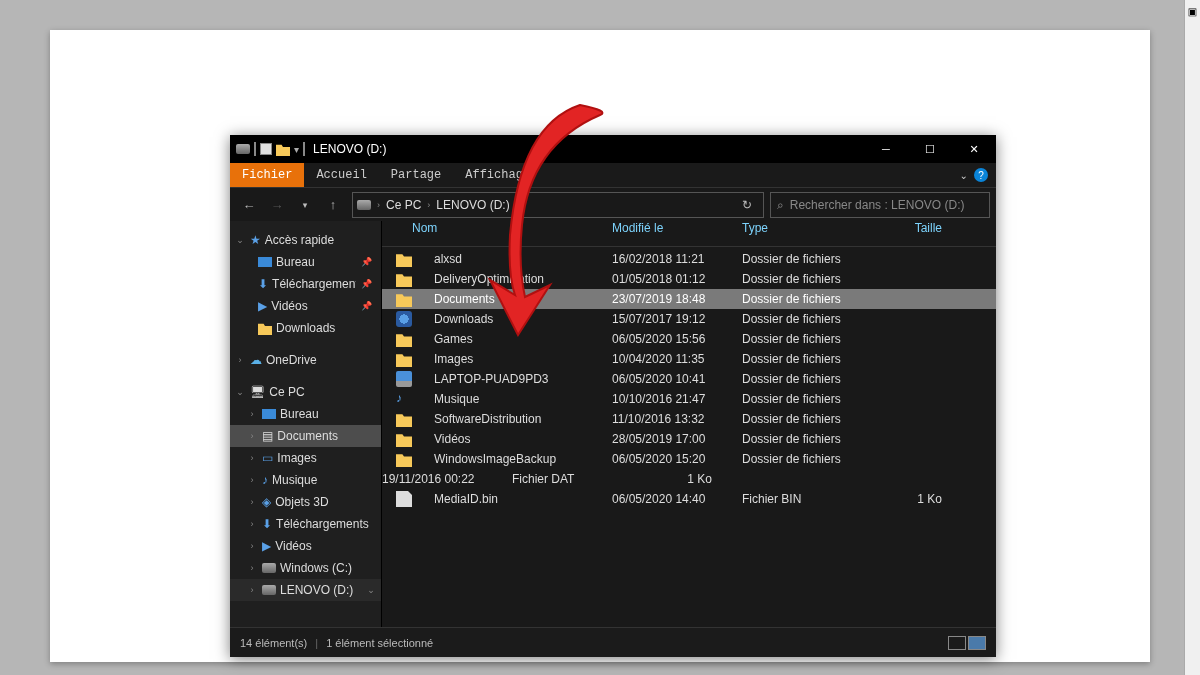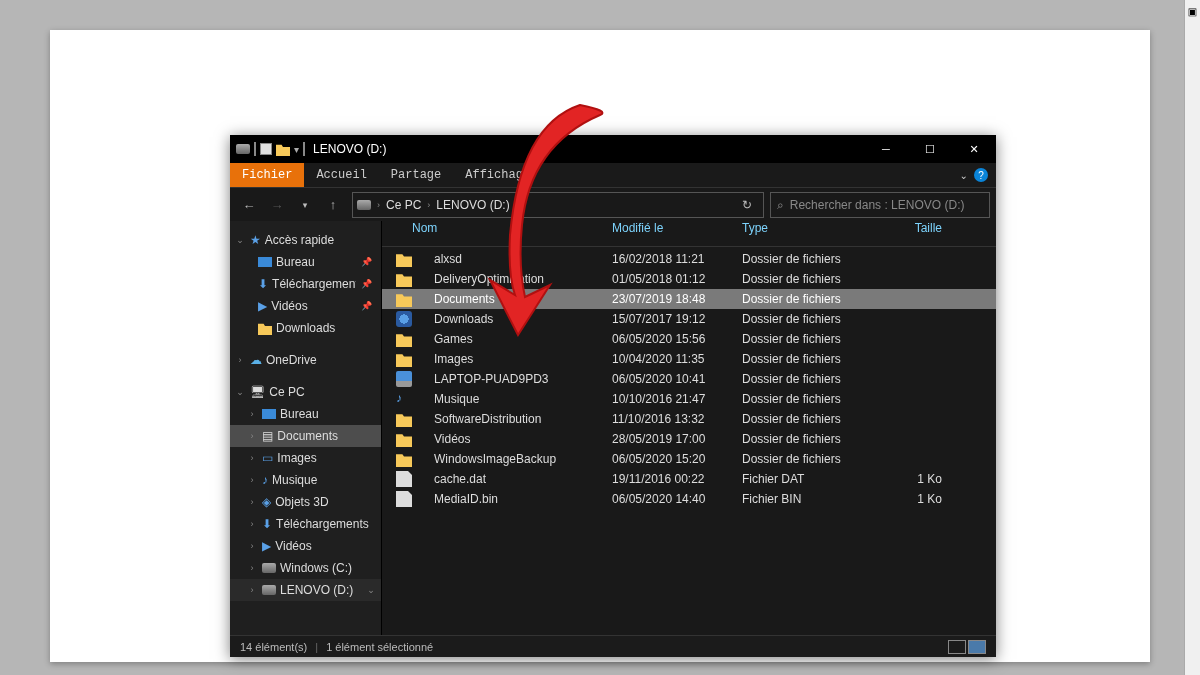--- a/index.html
+++ b/index.html
@@ -80,21 +80,21 @@
   .row .c-name{width:230px;display:flex;align-items:center;gap:22px;padding-left:14px;white-space:nowrap;overflow:hidden;}
   .row .c-mod{width:130px;}
   .row .c-type{width:140px;white-space:nowrap;overflow:hidden;text-overflow:ellipsis;}
   .row .c-size{width:70px;text-align:right;padding-right:10px;}
   .fico{width:16px;height:16px;display:inline-block;}
   .fico.folder{background:#f7c95a;clip-path:polygon(0 20%,40% 20%,50% 35%,100% 35%,100% 100%,0 100%);}
   .fico.gear{background:radial-gradient(circle,#5aa0e6 40%,transparent 41%),#2a5aa0;border-radius:3px;}
   .fico.pc{background:linear-gradient(#4a90d9 60%,#999 60%);border-radius:2px;}
   .fico.music{color:#5aa0e6;}
   .fico.file{background:#ddd;clip-path:polygon(0 0,75% 0,100% 25%,100% 100%,0 100%);}
-  .statusbar{height:22px;background:#1b1b1b;border-top:1px solid #333;display:flex;align-items:center;padding:0 10px;color:#bbb;font-size:11px;}
+  .statusbar{height:30px;background:#1b1b1b;border-top:1px solid #333;display:flex;align-items:center;padding:0 10px;color:#bbb;font-size:11px;}
   .statusbar .sright{margin-left:auto;display:flex;gap:2px;}
   .view-sq{width:18px;height:14px;border:1px solid #888;}
   .view-sq.a{background:#4a7aaa;}
   .arrow-annot {
     position: absolute;
     left: 410px; top: 55px;
     pointer-events: none;
     z-index: 50;
   }
   .mini-icon{width:14px;height:14px;display:inline-block;}
@@ -355,24 +355,20 @@
             <div class="row">
               <div class="c-name">
                 <span class="fico folder"></span>
                 <span>WindowsImageBackup</span>
               </div>
               <div class="c-mod">06/05/2020 15:20</div>
               <div class="c-type">Dossier de fichiers</div>
               <div class="c-size"></div>
             </div>
             <div class="row">
-              <div class="c-name">
-                <span class="fico file"></span>
-                <span>cache.dat</span>
-              </div>
               <div class="c-mod">19/11/2016 00:22</div>
               <div class="c-type">Fichier DAT</div>
               <div class="c-size">1 Ko</div>
             </div>
             <div class="row">
               <div class="c-name">
                 <span class="fico file"></span>
                 <span>MediaID.bin</span>
               </div>
               <div class="c-mod">06/05/2020 14:40</div>

